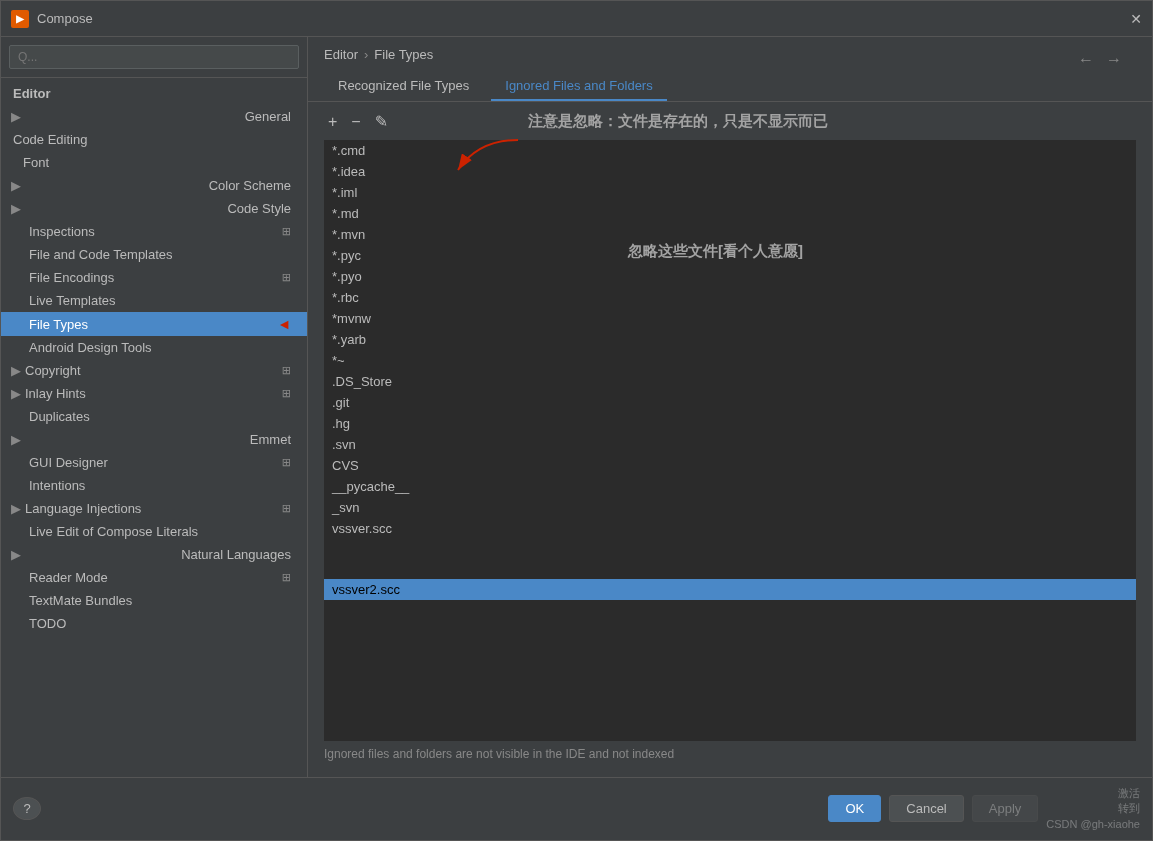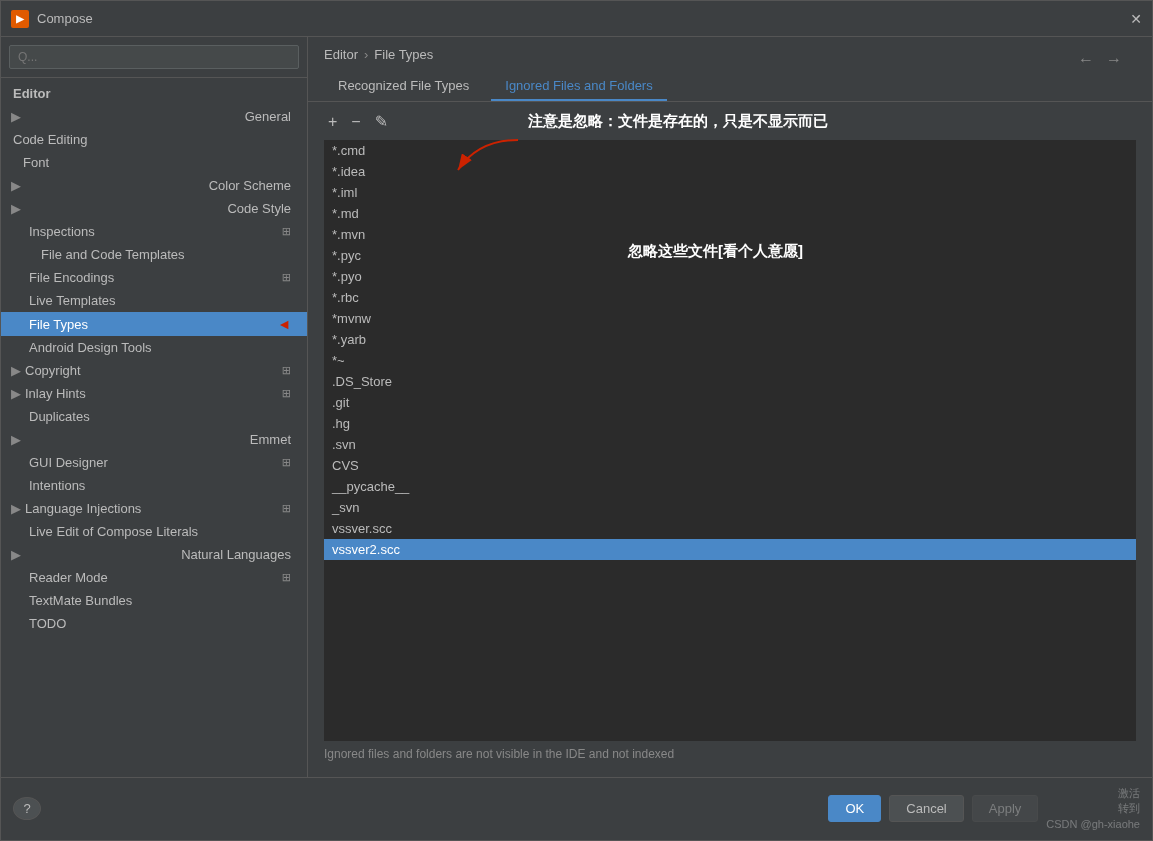--- a/index.html
+++ b/index.html
@@ -183,31 +183,32 @@
     .file-list::-webkit-scrollbar { width: 6px; }
     .file-list::-webkit-scrollbar-thumb { background: #555; }
     .file-item {
       padding: 3px 8px;
       cursor: pointer;
       font-size: 13px;
       color: #bbbbbb;
     }
     .file-item.selected {
       background: #4a88c7;
-      color: #ffffff;
+      color: #000000;
+      margin-top: 40px;
     }
     .status-bar {
       padding: 6px 0;
       font-size: 12px;
       color: #888;
       flex-shrink: 0;
     }
     .annotation-red {
       position: absolute;
-      color: #ffffff;
+      color: #a3a3a3;
       font-size: 16px;
       font-weight: bold;
       pointer-events: none;
     }
     .footer {
       display: flex;
       align-items: center;
       justify-content: flex-end;
       padding: 8px 12px;
       background: #3c3f41;
@@ -283,21 +284,21 @@
         <div class="sidebar-item expandable">
           <span style="margin-right:4px;color:#888">▶</span>
           <span>Code Style</span>
         </div>
 
         <div class="sidebar-item" style="padding-left:28px;justify-content:space-between">
           <span>Inspections</span>
           <span style="font-size:11px;color:#888">⊞</span>
         </div>
 
-        <div class="sidebar-item" style="padding-left:40px">
+        <div class="sidebar-item" style="padding-left:28px">
           <span>File and Code Templates</span>
         </div>
 
         <div class="sidebar-item" style="padding-left:28px;justify-content:space-between">
           <span>File Encodings</span>
           <span style="font-size:11px;color:#888">⊞</span>
         </div>
 
         <div class="sidebar-item" style="padding-left:28px">
           <span>Live Templates</span>

